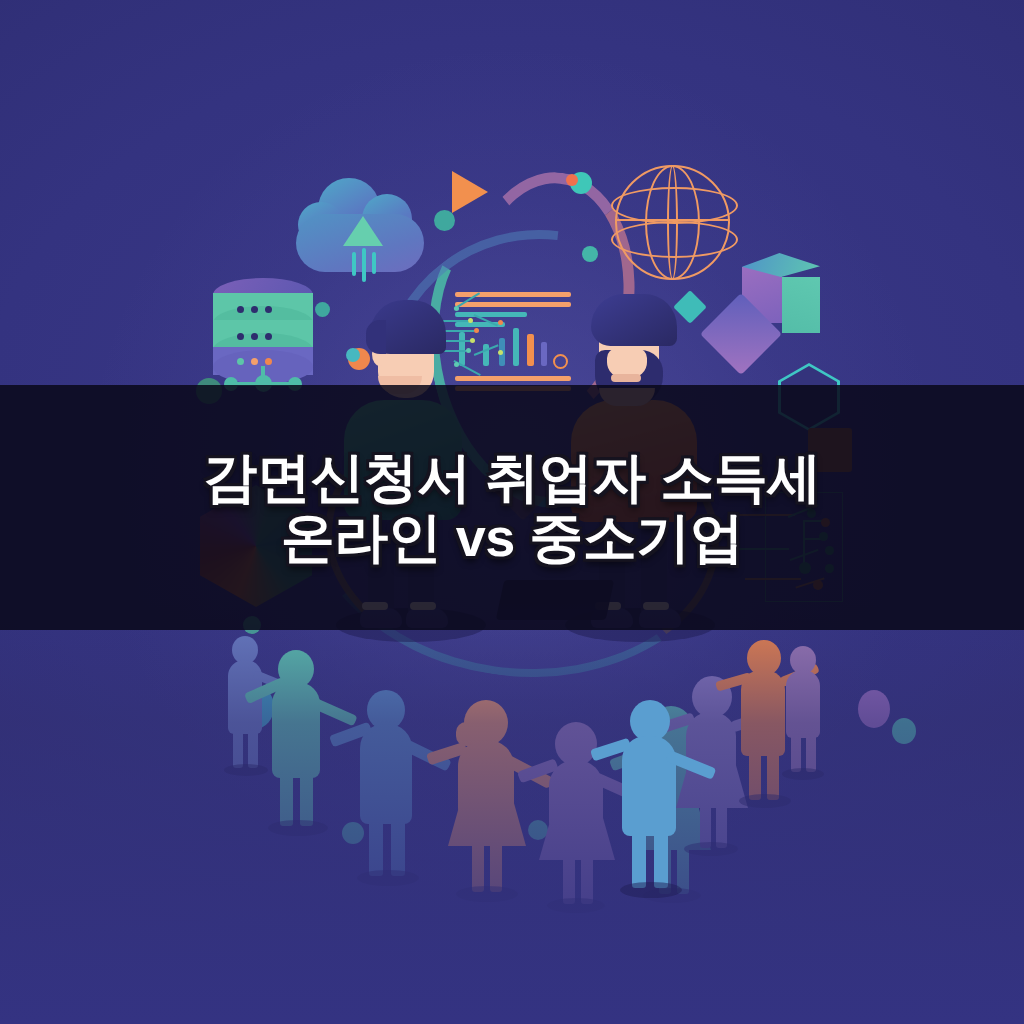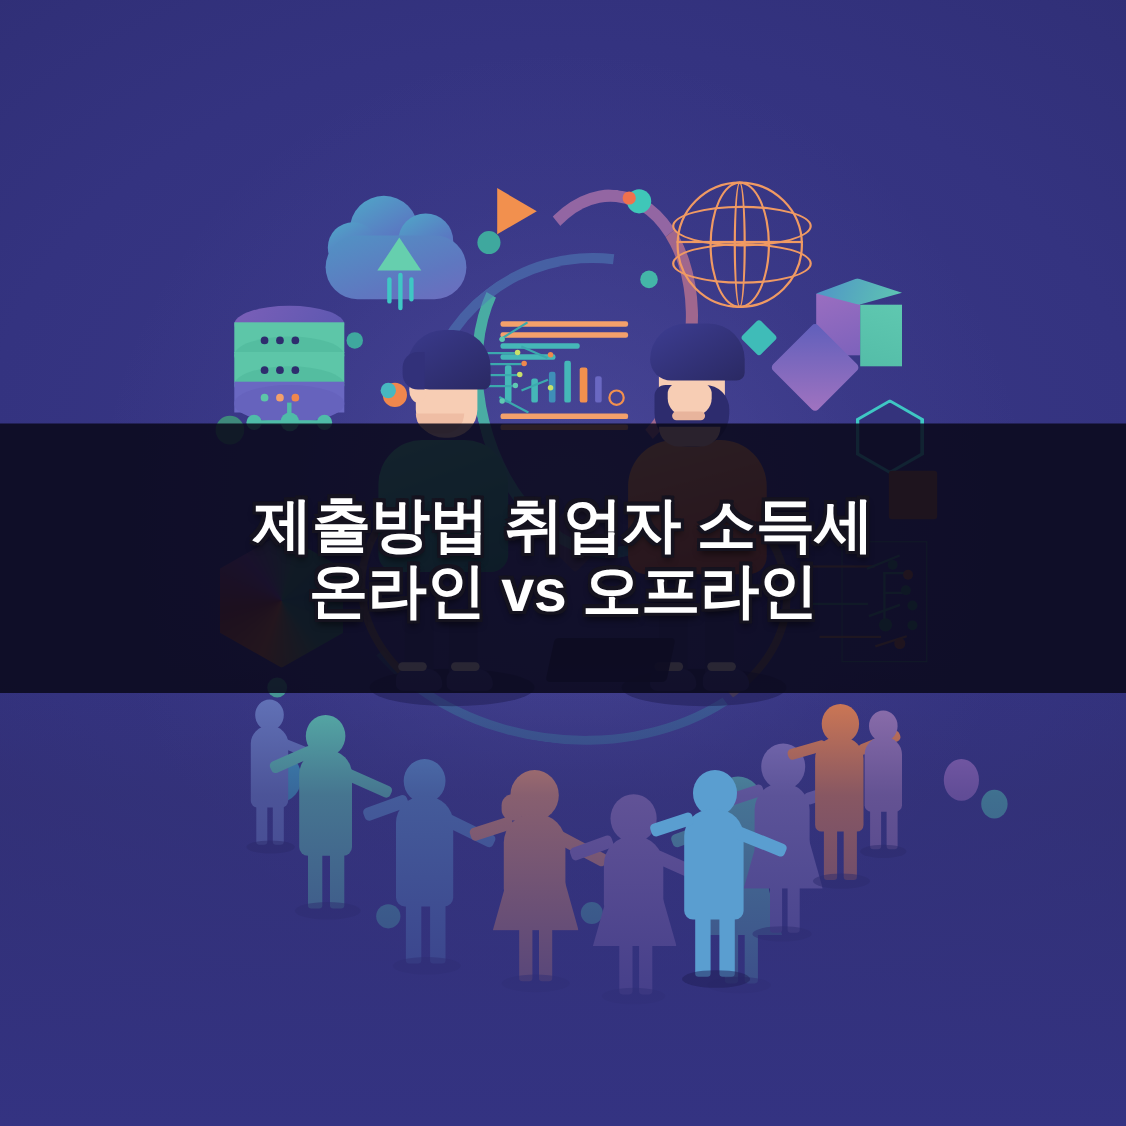--- a/index.html
+++ b/index.html
@@ -409,17 +409,17 @@
       </div>
 
     </div>
 
     <div id="ground"></div>
   </div>
 
   <div id="title-band"></div>
 
   <div id="title-wrap">
-    <div class="tline">제출방법 취업자 소득세</div>
-    <div class="tline">온라인 vs 오프라인</div>
+    <div class="tline">감면신청서 취업자 소득세</div>
+    <div class="tline">온라인 vs 중소기업</div>
   </div>
 
 </div>
 
 </body></html>

